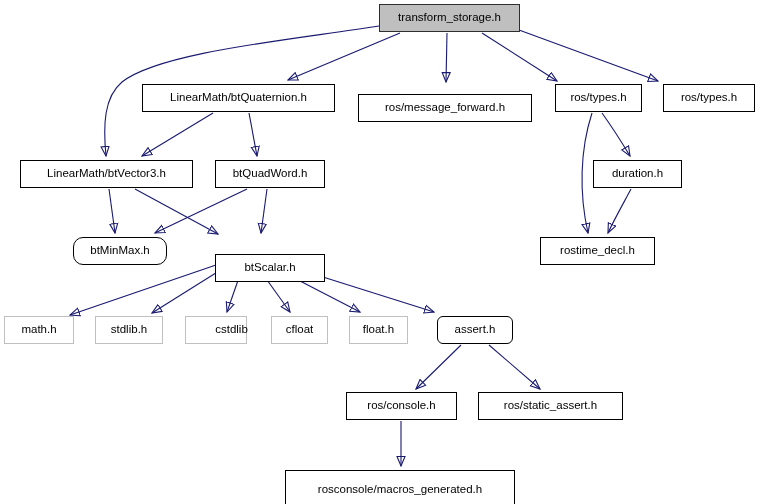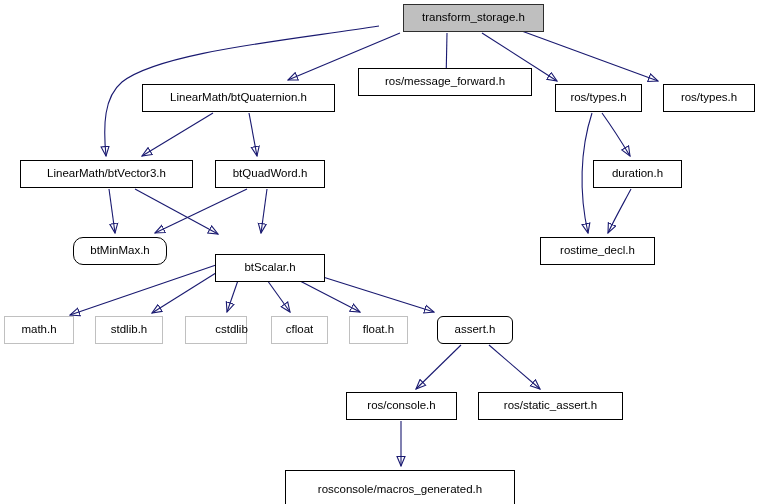--- a/index.html
+++ b/index.html
@@ -53,28 +53,28 @@
     <path d="M 271,266 L 360,312" marker-end="url(#arrow)"></path>
     <path d="M 288,266 L 434,312" marker-end="url(#arrow)"></path>
     <path d="M 461,345 L 416,389" marker-end="url(#arrow)"></path>
     <path d="M 489,345 L 540,389" marker-end="url(#arrow)"></path>
     <path d="M 401,421 L 401,466" marker-end="url(#arrow)"></path>
     <path d="M 602,113 C 612,127 621,141 630,156" marker-end="url(#arrow)"></path>
     <path d="M 592,113 C 580,150 579,193 588,233" marker-end="url(#arrow)"></path>
     <path d="M 631,189 C 623,204 614,220 608,233" marker-end="url(#arrow)"></path>
   </svg>
 
-  <div class="node hl" style="left:379px;top:4px;width:141px;height:28px;margin-left:24px;">
+  <div class="node hl" style="left:379px;top:4px;width:141px;height:28px;">
       <span>transform_storage.h</span>
     </div>
 
   <div class="node" style="left:142px;top:84px;width:193px;height:28px;">
       <span>LinearMath/btQuaternion.h</span>
     </div>
-  <div class="node" style="left:358px;top:68px;width:174px;height:28px;">
+  <div class="node" style="left:358px;top:94px;width:174px;height:28px;">
       <span>ros/message_forward.h</span>
     </div>
   <div class="node" style="left:555px;top:84px;width:87px;height:28px;">
       <span>ros/types.h</span>
     </div>
   <div class="node" style="left:663px;top:84px;width:92px;height:28px;">
       <span>ros/types.h</span>
     </div>
 
   <div class="node" style="left:20px;top:160px;width:173px;height:28px;">

